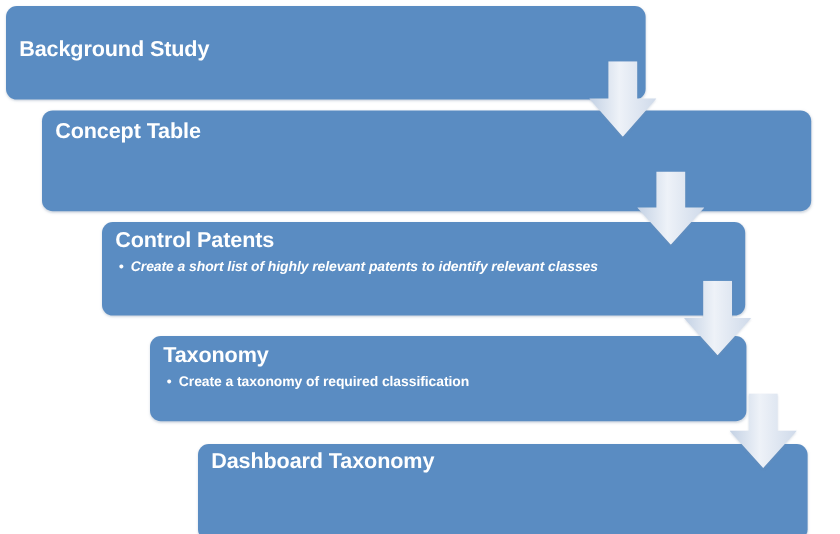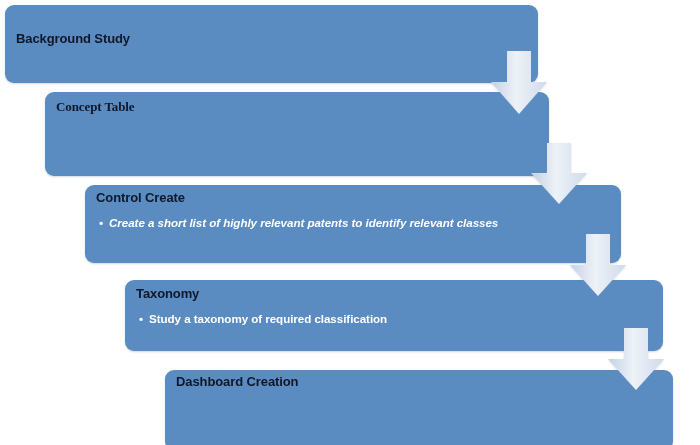--- a/index.html
+++ b/index.html
@@ -19,23 +19,23 @@
   }
   .step-box {
     position: absolute;
     background: #5a8cc2;
     border-radius: 9px;
     box-sizing: border-box;
     box-shadow: 0 1px 2px rgba(120,140,165,0.35);
     z-index: 2;
   }
   .step-title {
-    color: #0f172a;
+    color: #ffffff;
     font-weight: bold;
-    font-size: 13px;
+    font-size: 18px;
     line-height: 1.1;
     letter-spacing: -0.1px;
     white-space: nowrap;
   }
   .bullet-list {
     margin: 0;
     padding: 0;
     list-style: none;
   }
   .bullet-item {
@@ -53,29 +53,29 @@
     left: 0;
     top: -0.5px;
     font-size: 11.6px;
     color: #ffffff;
   }
 
   
   #box-0 { left: 5px;   top: 5px;   width: 533px; height: 78px; }
   #box-0 .step-title { position: absolute; left: 11px; top: 27px; }
 
-  #box-1 { left: 45px;  top: 92px;  width: 504px; height: 84px; font-family: Liberation Serif, serif; }
+  #box-1 { left: 35px;  top: 92px;  width: 641px; height: 84px; }
   #box-1 .step-title { position: absolute; left: 11px; top: 8px; }
   #box-1 .bullet-list { position: absolute; left: 14px; top: 32px; width: 480px; }
 
   #box-2 { left: 85px;  top: 185px; width: 536px; height: 78px; }
   #box-2 .step-title { position: absolute; left: 11px; top: 6px; }
   #box-2 .bullet-list { position: absolute; left: 14px; top: 30px; width: 480px; font-style: italic; }
 
-  #box-3 { left: 125px; top: 280px; width: 538px; height: 71px; }
+  #box-3 { left: 125px; top: 280px; width: 497px; height: 71px; }
   #box-3 .step-title { position: absolute; left: 11px; top: 7px; }
   #box-3 .bullet-list { position: absolute; left: 14px; top: 31px; width: 480px; }
 
   #box-4 { left: 165px; top: 370px; width: 508px; height: 80px; }
   #box-4 .step-title { position: absolute; left: 11px; top: 5px; }
   #box-4 .bullet-list { position: absolute; left: 14px; top: 27px; width: 470px; }
 
   
   .flow-arrow {
     position: absolute;
@@ -120,21 +120,21 @@
           <stop offset="0%" stop-color="#c3d1e4"></stop>
           <stop offset="45%" stop-color="#eef2f8"></stop>
           <stop offset="100%" stop-color="#cfdaea"></stop>
         </linearGradient>
       </defs>
       <path d="M16,0 L40,0 L40,30 L56,30 L28,61 L0,30 L16,30 Z" fill="url(#ag1)"></path>
     </svg>
   </div>
 
   <div class="step-box" id="box-2">
-    <div class="step-title">Control Create</div>
+    <div class="step-title">Control Patents</div>
     <ul class="bullet-list">
       <li class="bullet-item">Create a short list of highly relevant  patents to identify relevant classes</li>
     </ul>
   </div>
 
   <div class="flow-arrow" id="arrow-2">
     <svg width="56" height="62" viewBox="0 0 56 62" xmlns="http://www.w3.org/2000/svg">
       <defs>
         <linearGradient id="ag2" x1="0" y1="0" x2="1" y2="0">
           <stop offset="0%" stop-color="#c3d1e4"></stop>
@@ -142,34 +142,34 @@
           <stop offset="100%" stop-color="#cfdaea"></stop>
         </linearGradient>
       </defs>
       <path d="M16,0 L40,0 L40,31 L56,31 L28,62 L0,31 L16,31 Z" fill="url(#ag2)"></path>
     </svg>
   </div>
 
   <div class="step-box" id="box-3">
     <div class="step-title">Taxonomy</div>
     <ul class="bullet-list">
-      <li class="bullet-item">Study a taxonomy of required classification</li>
+      <li class="bullet-item">Create a taxonomy of required classification</li>
     </ul>
   </div>
 
   <div class="flow-arrow" id="arrow-3">
     <svg width="56" height="62" viewBox="0 0 56 62" xmlns="http://www.w3.org/2000/svg">
       <defs>
         <linearGradient id="ag3" x1="0" y1="0" x2="1" y2="0">
           <stop offset="0%" stop-color="#c3d1e4"></stop>
           <stop offset="45%" stop-color="#eef2f8"></stop>
           <stop offset="100%" stop-color="#cfdaea"></stop>
         </linearGradient>
       </defs>
       <path d="M16,0 L40,0 L40,31 L56,31 L28,62 L0,31 L16,31 Z" fill="url(#ag3)"></path>
     </svg>
   </div>
 
   <div class="step-box" id="box-4">
-    <div class="step-title">Dashboard Creation</div>
+    <div class="step-title">Dashboard Taxonomy</div>
   </div>
 
 </div>
 
 </body></html>

